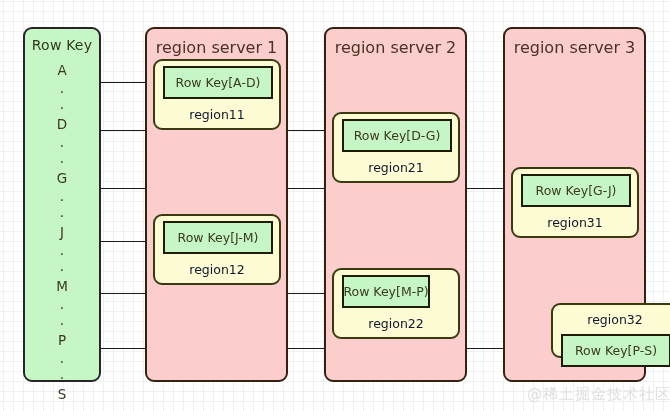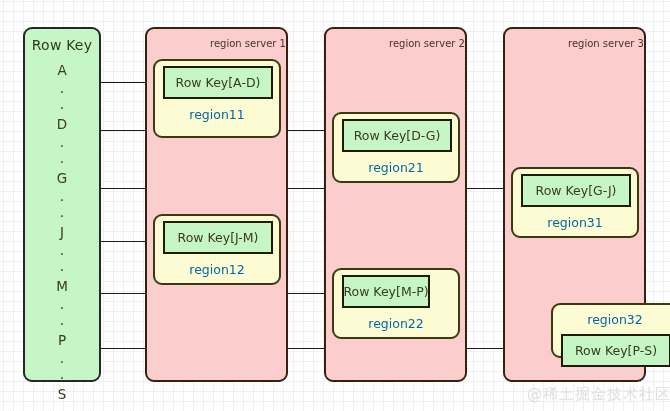--- a/index.html
+++ b/index.html
@@ -64,38 +64,38 @@
     align-items: flex-start;
   }
   .server-box {
     background: #fbcdcd;
     border: 2px solid #35210f;
     border-radius: 9px;
   }
   .server-title {
     position: absolute;
     width: 100%;
-    text-align: right;
+    text-align: center;
     top: 9px;
-    font-size: 10px;
+    font-size: 16px;
     color: #4a3324;
   }
   .region-box {
     position: absolute;
     box-sizing: border-box;
     background: #fcfbd4;
     border: 2px solid #3a3a10;
     border-radius: 9px;
   }
   .region-label {
     position: absolute;
     width: 100%;
     text-align: center;
     font-size: 12.5px;
-    color: #0369a1;
+    color: #0f172a;
   }
   .key-box {
     position: absolute;
     box-sizing: border-box;
     background: #c6f5c6;
     border: 2px solid #1c1c08;
     display: flex;
     align-items: center;
     justify-content: center;
     font-size: 12.5px;
@@ -169,21 +169,21 @@
       <div class="rk-dot">.</div>
       <div class="rk-dot">.</div>
       <div class="rk-letter">S</div>
     </div>
   </div>
 
   <div class="box server-box" style="left:145px; top:27px; width:143px; height:355px;">
     <div class="server-title">region server 1</div>
   </div>
 
-  <div class="region-box" style="left:153px; top:59px; width:128px; height:79px;">
+  <div class="region-box" style="left:153px; top:59px; width:128px; height:71px;">
     <div class="key-box" style="left:8px; top:5px; width:110px; height:33px;">Row Key[A-D)</div>
     <div class="region-label" style="top:46px;">region11</div>
   </div>
 
   <div class="region-box" style="left:153px; top:214px; width:128px; height:71px;">
     <div class="key-box" style="left:8px; top:5px; width:110px; height:33px;">Row Key[J-M)</div>
     <div class="region-label" style="top:46px;">region12</div>
   </div>
 
   <div class="box server-box" style="left:324px; top:27px; width:143px; height:355px;">

